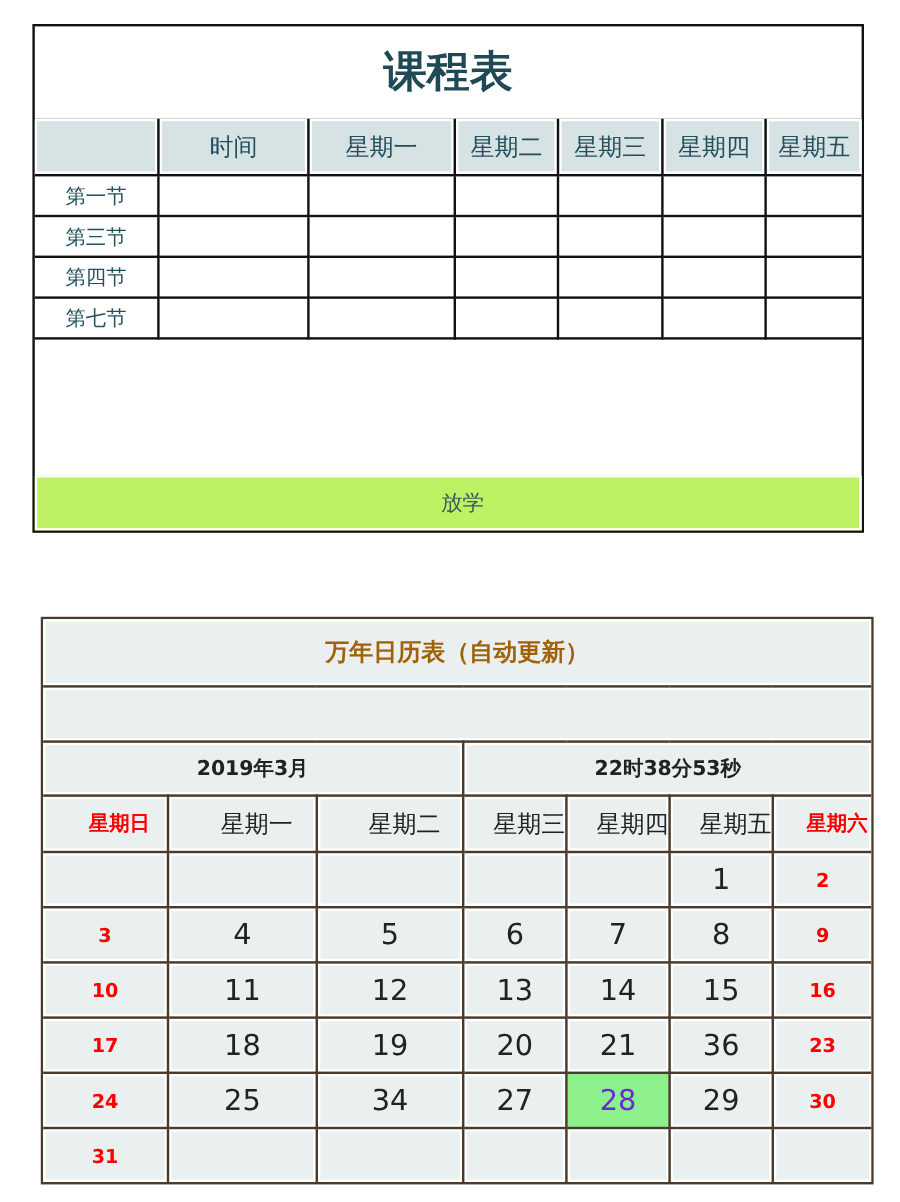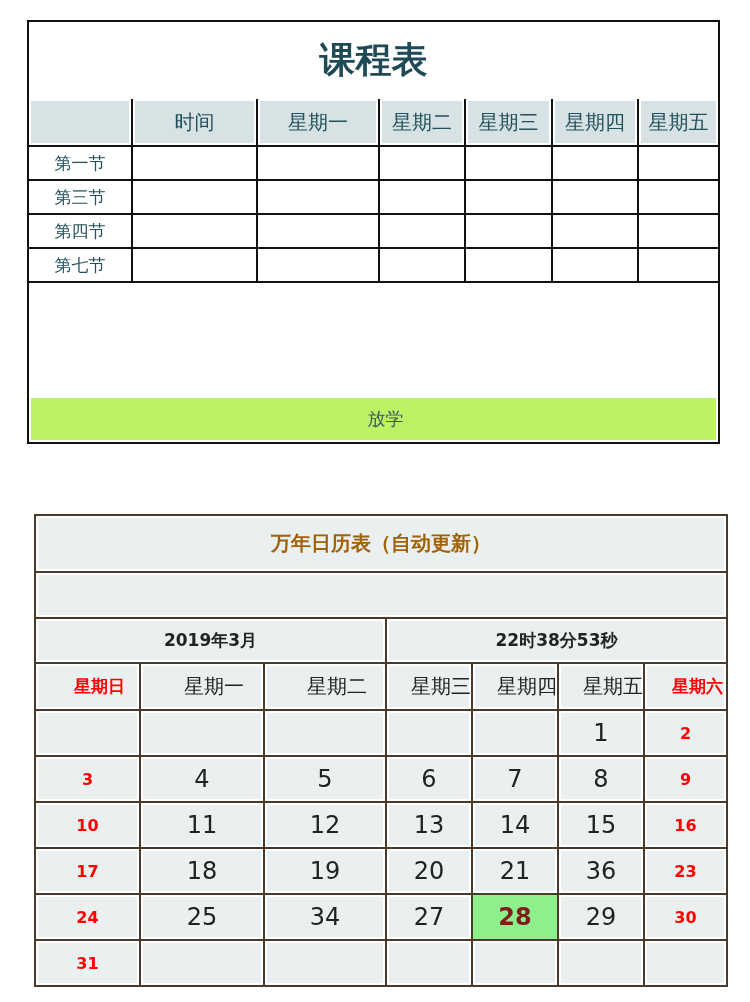--- a/index.html
+++ b/index.html
@@ -36,21 +36,21 @@
   .cal tr > :last-child { border-right:none; }
   .cal tr:first-child td { border-top:none; }
   .cal tr:last-child td { border-bottom:none;margin-top:32px; }
   .cal .cal-title { height:55px; font-size:20px; font-weight:bold; color:#a16207; }
   .cal .blank-row { height:44px; }
   .cal .info-row td { height:43px; font-size:17px; font-weight:bold; color:#222; }
   .cal .wd-row td { height:45px; font-size:20px; color:#222;padding-left:24px; }
   .cal .wd-row td.weekend { color:#ff0000; font-size:17px; font-weight:bold; }
   .cal .day-row td { height:44px; font-size:24px; color:#222; }
   .cal .day-row td.weekend { color:#ff0000; font-size:16px; font-weight:bold; }
-  .cal .day-row td.today { background:#8ef08a; box-shadow:none; color:#7f1d1d;font-weight:bold; }
+  .cal .day-row td.today { background:#8ef08a; box-shadow:none; color:#6d28d9; }
 </style>
 </head>
 <body>
 
 <div class="sched">
   <div class="title">课程表</div>
   <div class="grid">
     <table>
       <colgroup>
         <col style="width:103px">

